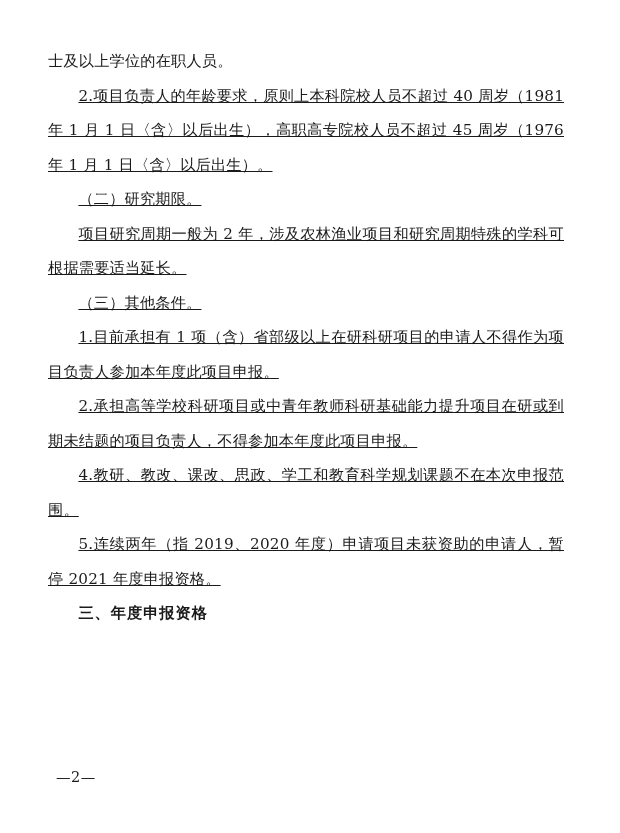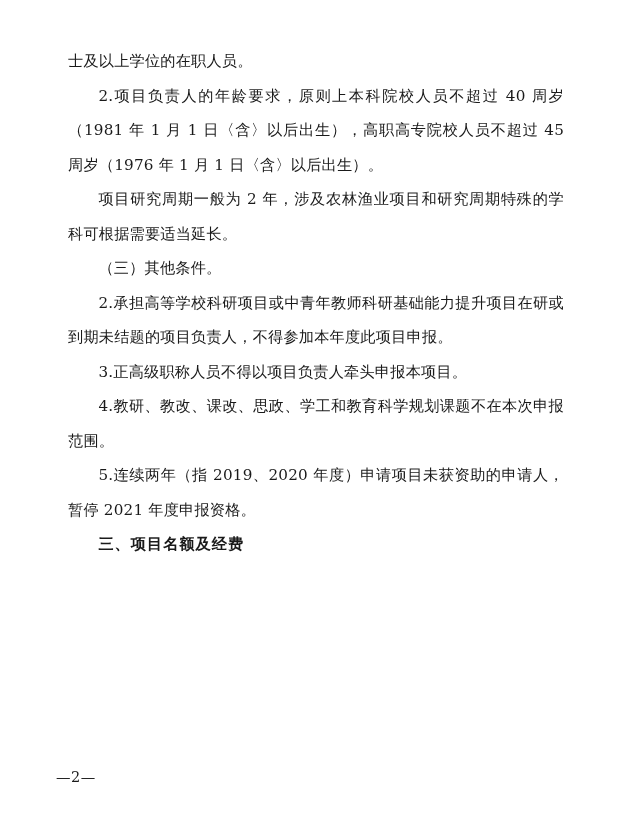--- a/index.html
+++ b/index.html
@@ -12,35 +12,36 @@
     background: #ffffff;
     font-family: "DejaVu Serif", "Liberation Serif", serif;
     color: #1a1a1a;
     overflow: hidden;
   }
   .page {
     position: relative;
     width: 620px;
     height: 833px;
     box-sizing: border-box;
-    padding: 44px 56px 0 68px;
+    padding: 44px 56px 0 48px;
   }
   .body-text {
     font-size: 15.2px;
     line-height: 34.5px;
     text-align: justify;
     text-justify: inter-ideograph;
     letter-spacing: 0.2px;
   }
   p {
     margin: 0;
     text-indent: 0;
   }
   p.indent {
     text-indent: 2em;
+    text-decoration: underline;
   }
   p.heading {
     text-indent: 2em;
     font-weight: 700;
     letter-spacing: 1px;
   }
   .page-number {
     position: absolute;
     left: 0;
     right: 0;
@@ -53,24 +54,25 @@
   }
 </style>
 </head>
 <body>
 
 <div class="page">
 
   <div class="body-text">
     <p class="plain">士及以上学位的在职人员。</p>
     <p class="indent">2.项目负责人的年龄要求，原则上本科院校人员不超过 40 周岁（1981 年 1 月 1 日〈含〉以后出生），高职高专院校人员不超过 45 周岁（1976 年 1 月 1 日〈含〉以后出生）。</p>
+    <p class="indent">（二）研究期限。</p>
     <p class="indent">项目研究周期一般为 2 年，涉及农林渔业项目和研究周期特殊的学科可根据需要适当延长。</p>
     <p class="indent">（三）其他条件。</p>
+    <p class="indent">1.目前承担有 1 项（含）省部级以上在研科研项目的申请人不得作为项目负责人参加本年度此项目申报。</p>
     <p class="indent">2.承担高等学校科研项目或中青年教师科研基础能力提升项目在研或到期未结题的项目负责人，不得参加本年度此项目申报。</p>
-    <p class="indent">3.正高级职称人员不得以项目负责人牵头申报本项目。</p>
     <p class="indent">4.教研、教改、课改、思政、学工和教育科学规划课题不在本次申报范围。</p>
     <p class="indent">5.连续两年（指 2019、2020 年度）申请项目未获资助的申请人，暂停 2021 年度申报资格。</p>
-    <p class="heading">三、项目名额及经费</p>
+    <p class="heading">三、年度申报资格</p>
   </div>
 
   <div class="page-number">—2—</div>
 
 </div>
 
 </body></html>

